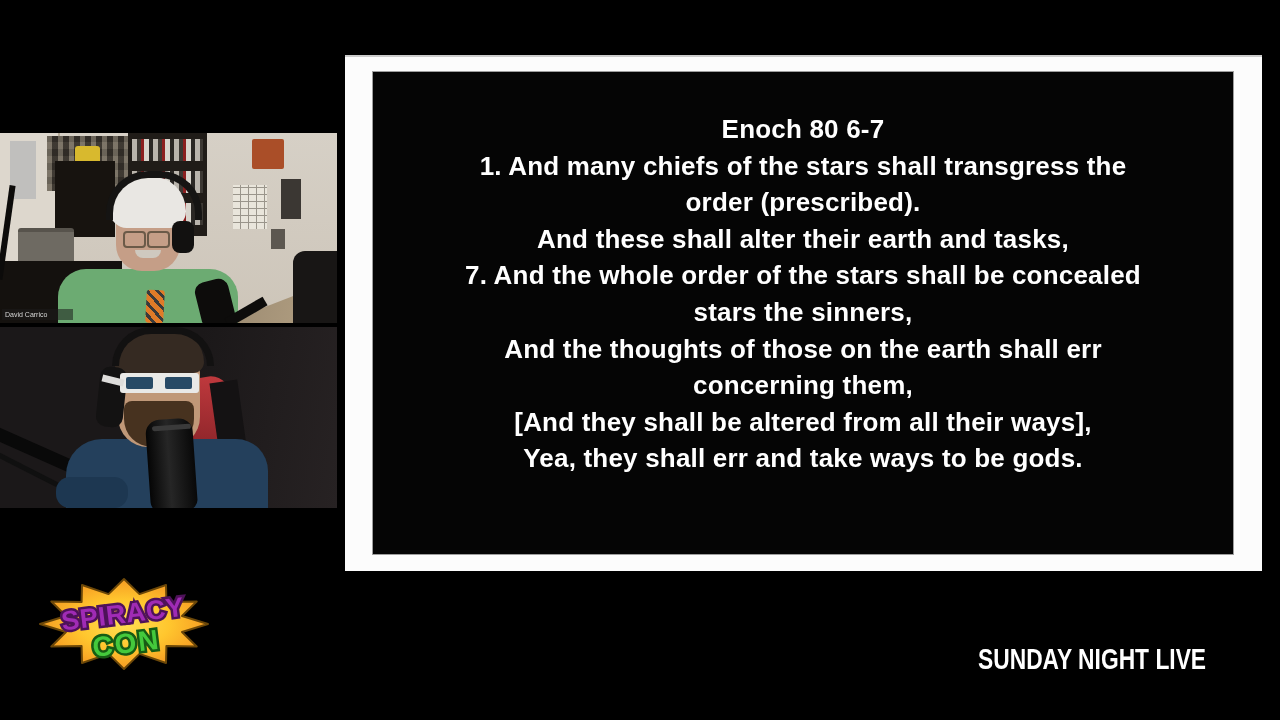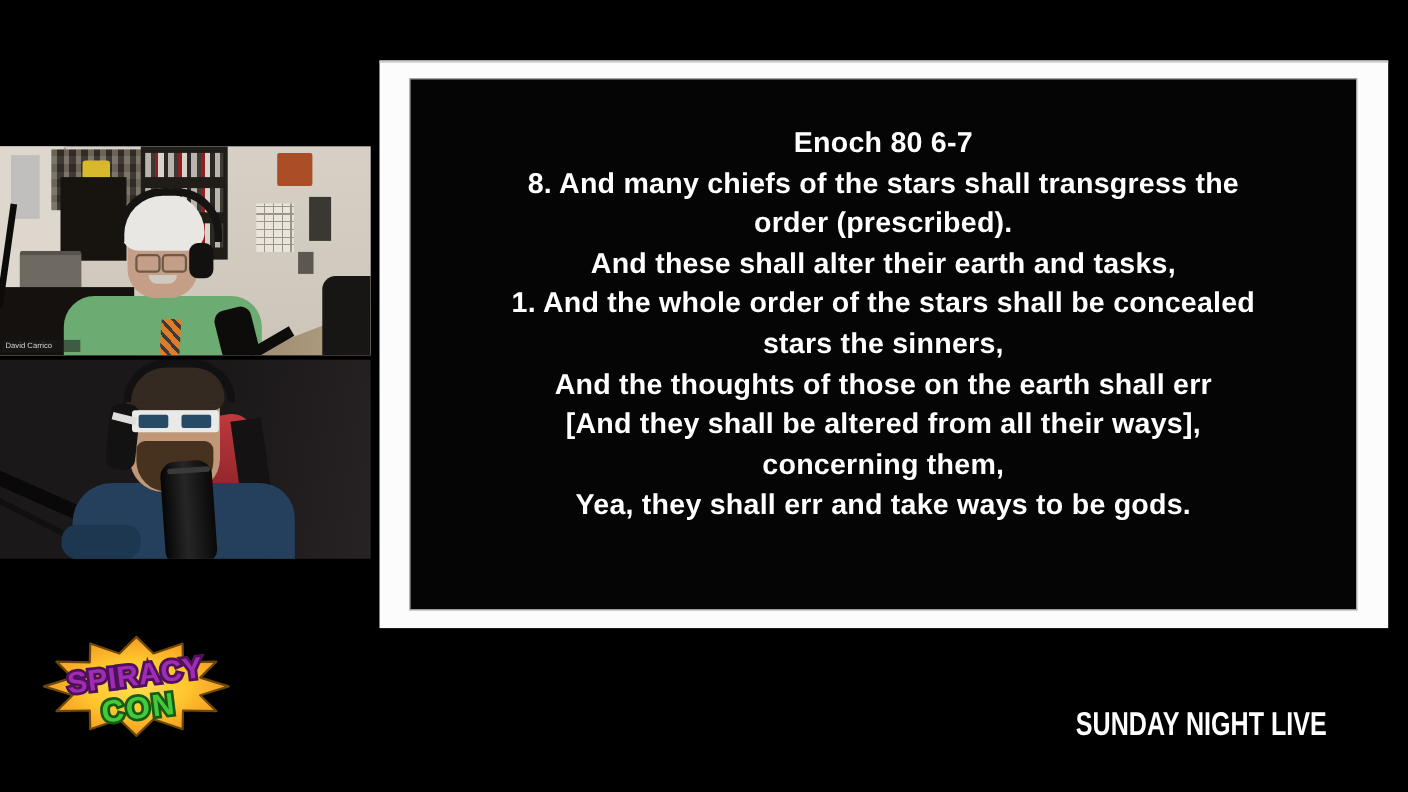--- a/index.html
+++ b/index.html
@@ -133,28 +133,28 @@
     </div>
     <div class="abs temple"></div>
     <div class="abs mic-big"></div>
     <div class="abs mic-ring"></div>
   </div>
 
   <div class="abs slide-frame">
     <div class="slide-inner">
       <div class="slide-text">
         <div class="slide-line">Enoch 80 6-7</div>
-        <div class="slide-line">8. And many chiefs of the stars shall transgress the</div>
+        <div class="slide-line">1. And many chiefs of the stars shall transgress the</div>
         <div class="slide-line">order (prescribed).</div>
         <div class="slide-line">And these shall alter their earth and tasks,</div>
-        <div class="slide-line">1. And the whole order of the stars shall be concealed</div>
+        <div class="slide-line">7. And the whole order of the stars shall be concealed</div>
         <div class="slide-line">stars the sinners,</div>
         <div class="slide-line">And the thoughts of those on the earth shall err</div>
+        <div class="slide-line">concerning them,</div>
         <div class="slide-line">[And they shall be altered from all their ways],</div>
-        <div class="slide-line">concerning them,</div>
         <div class="slide-line">Yea, they shall err and take ways to be gods.</div>
       </div>
     </div>
   </div>
 
   <svg class="abs logo" viewBox="0 0 172 96">
     <defs>
       <radialGradient id="burst" cx="50%" cy="50%" r="60%">
         <stop offset="0%" stop-color="#ffdf52"></stop>
         <stop offset="45%" stop-color="#ffc62e"></stop>

